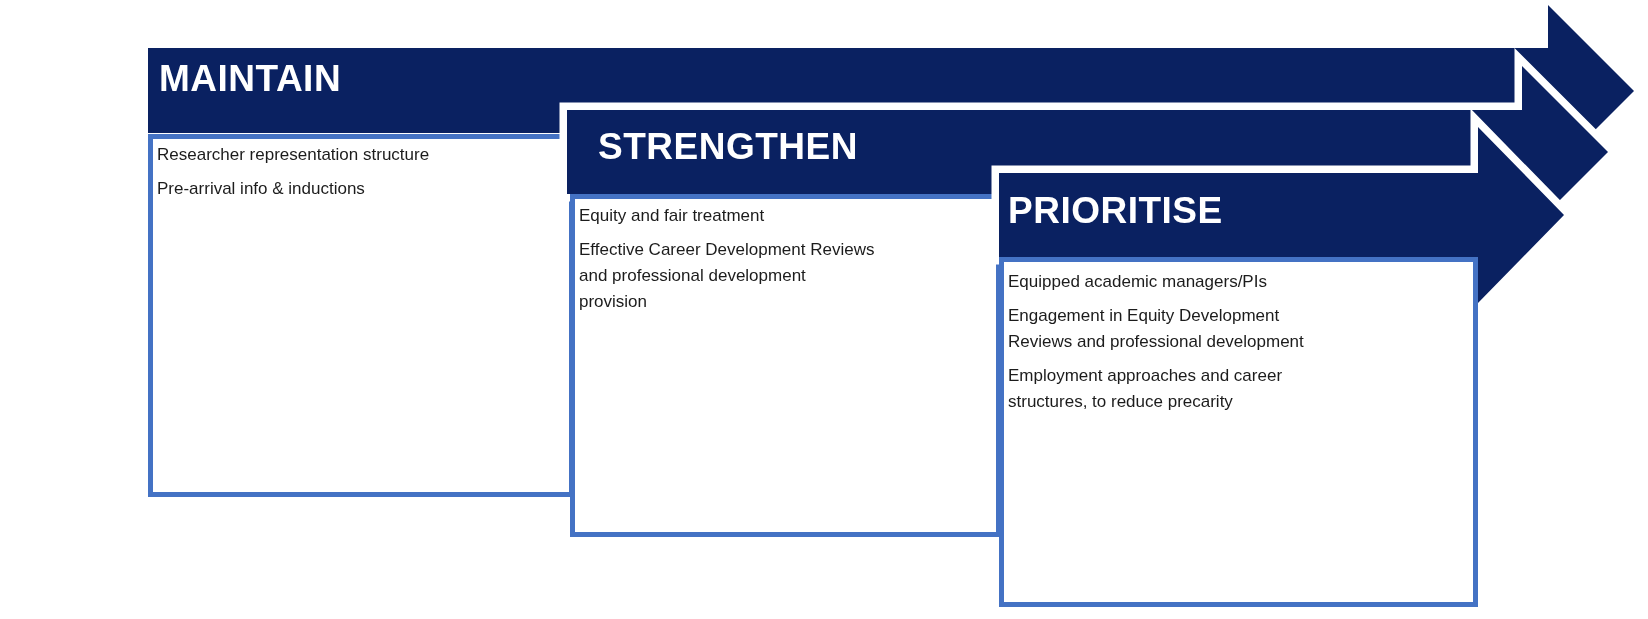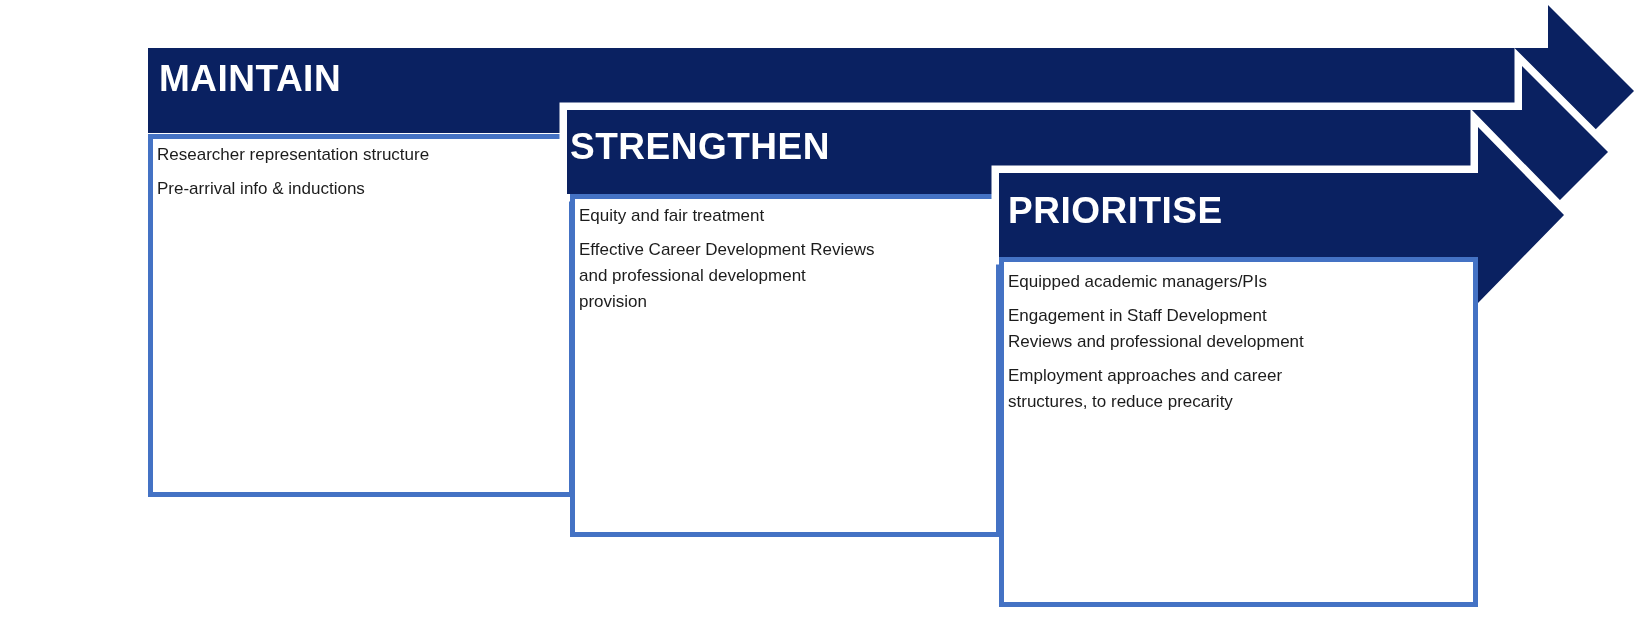--- a/index.html
+++ b/index.html
@@ -38,21 +38,21 @@
     position: absolute;
     z-index: 7;
     color: #ffffff;
     font-size: 37px;
     font-weight: bold;
     line-height: 37px;
     letter-spacing: 0.5px;
     white-space: nowrap;
   }
   .title-maintain   { left: 159px; top: 60px;  }
-  .title-strengthen { left: 570px; top: 128px; }
+  .title-strengthen { left: 598px; top: 128px; }
   .title-prioritise { left: 1008px; top: 192px; }
   .item {
     margin: 0 0 8px 0;
     color: #1c1c1c;
     font-size: 17px;
   }
   .item .line {
     line-height: 26px;
     white-space: nowrap;
   }
@@ -97,21 +97,21 @@
   <svg class="arrow-layer z5" viewBox="0 0 1648 619">
     <polygon points="999,173 1478,173 1478,127 1564,215 1478,303 1478,257 999,257"></polygon>
   </svg>
 
   <div class="content-box box-prioritise">
     <div>
         <div class="item">
           <div class="line">Equipped academic managers/PIs</div>
         </div>
         <div class="item">
-          <div class="line">Engagement in Staff Development</div>
+          <div class="line">Engagement in Equity Development</div>
           <div class="line">Reviews and professional development</div>
         </div>
         <div class="item">
           <div class="line">Employment approaches and career</div>
           <div class="line">structures, to reduce precarity</div>
         </div>
       </div>
   </div>
 
   <div class="banner-title title-maintain">MAINTAIN</div>

